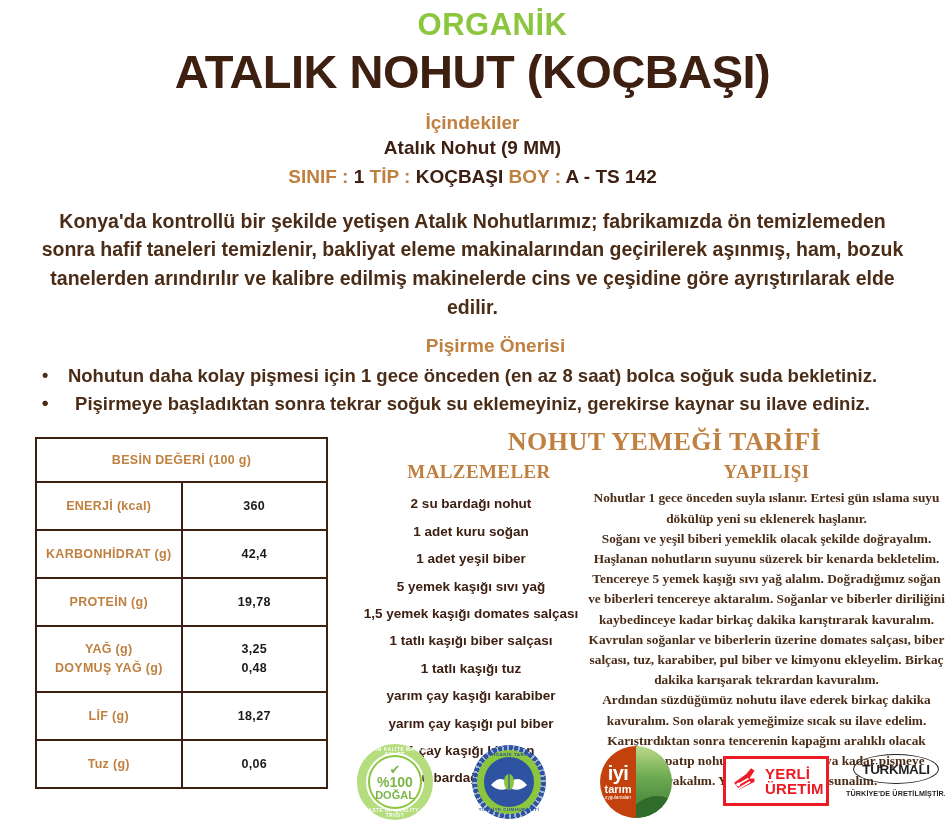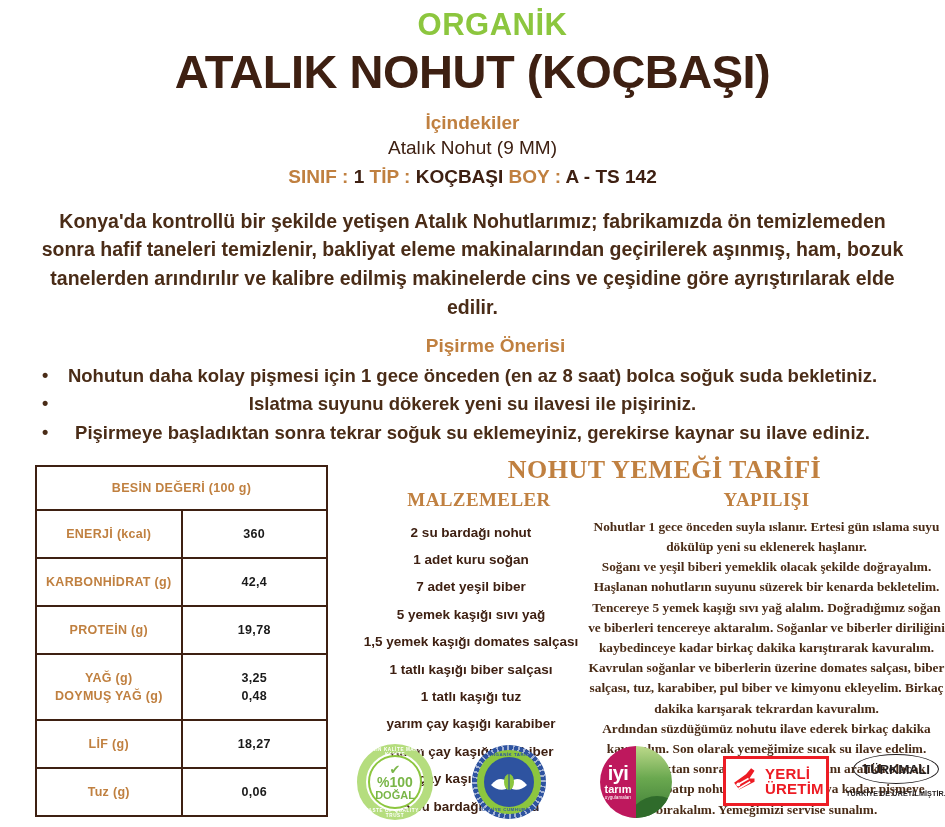--- a/index.html
+++ b/index.html
@@ -41,21 +41,21 @@
   .icindekiler-label {
     color: #C08040;
     font-size: 19px;
     font-weight: bold;
     margin-top: 12px;
     line-height: 1.25;
   }
   .icindekiler-value {
     color: #3E2012;
     font-size: 19px;
-    font-weight: normal;
+    font-weight: bold;
     line-height: 1.45;
   }
   .spec-line {
     font-size: 19px;
     font-weight: bold;
     line-height: 1.45;
     margin-top: 1px;
   }
   .spec-key { color: #C08040; }
   .spec-val { color: #3E2012; }
@@ -340,21 +340,21 @@
     width: 72px;
     height: 72px;
     top: 6px;
     border-radius: 50%;
     overflow: hidden;
   }
   .logo-iyitarim .half-left {
     position: absolute;
     left: 0; top: 0;
     width: 50%; height: 100%;
-    background: #be185d;
+    background: #c2410c;
     display: flex;
     flex-direction: column;
     align-items: center;
     justify-content: center;
   }
   .logo-iyitarim .half-right {
     position: absolute;
     right: 0; top: 0;
     width: 50%; height: 100%;
     background: linear-gradient(#bcd98a 0%, #6aa84f 45%, #3c7a36 100%);
@@ -464,21 +464,20 @@
 <div class="description">Konya'da kontrollü bir şekilde yetişen Atalık Nohutlarımız; fabrikamızda ön temizlemeden sonra hafif taneleri temizlenir, bakliyat eleme makinalarından geçirilerek aşınmış, ham, bozuk tanelerden arındırılır ve kalibre edilmiş makinelerde cins ve çeşidine göre ayrıştırılarak elde edilir.</div>
 
 <div class="tips-title">Pişirme Önerisi</div>
 <ul class="tips-list">
   <li>
     <span class="bullet">•</span>
     <span>Nohutun daha kolay pişmesi için 1 gece önceden (en az 8 saat) bolca soğuk suda bekletiniz.</span>
   </li>
   <li>
     <span class="bullet">•</span>
-    <span>Islatma suyunu dökerek yeni su ilavesi ile pişiriniz.</span>
   </li>
   <li>
     <span class="bullet">•</span>
     <span>Pişirmeye başladıktan sonra tekrar soğuk su eklemeyiniz, gerekirse kaynar su ilave ediniz.</span>
   </li>
 </ul>
 
 <div class="lower">
 
   <div class="nutrition-wrap">
@@ -519,21 +518,21 @@
 
   <div class="recipe">
     <div class="recipe-title">NOHUT YEMEĞİ TARİFİ</div>
     <div class="recipe-cols">
 
       <div class="col-ingredients">
         <div class="col-head left-head">MALZEMELER</div>
         <ul class="ing-list">
           <li>2 su bardağı nohut</li>
           <li>1 adet kuru soğan</li>
-          <li>7 adet yeşil biber</li>
+          <li>1 adet yeşil biber</li>
           <li>5 yemek kaşığı sıvı yağ</li>
           <li>1,5 yemek kaşığı domates salçası</li>
           <li>1 tatlı kaşığı biber salçası</li>
           <li>1 tatlı kaşığı tuz</li>
           <li>yarım çay kaşığı karabiber</li>
           <li>yarım çay kaşığı pul biber</li>
           <li>1 çay kaşığı kimyon</li>
           <li>5 su bardağı sıcak su</li>
         </ul>
       </div>

